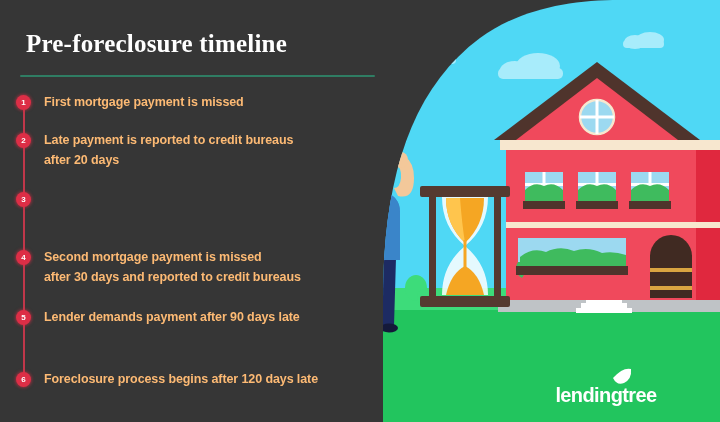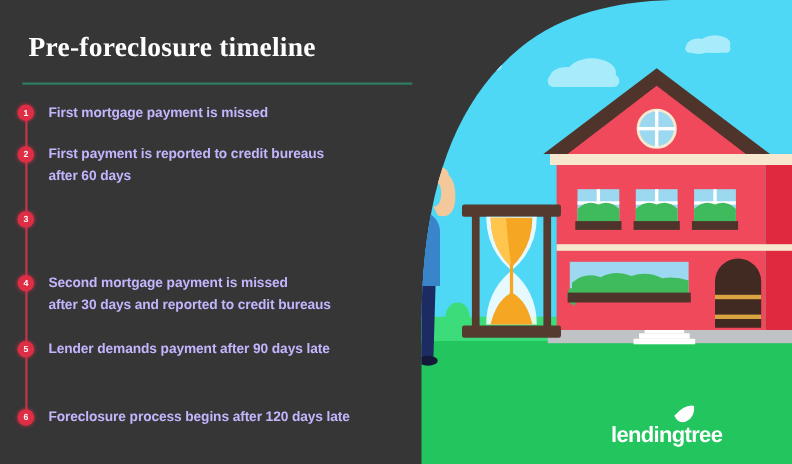--- a/index.html
+++ b/index.html
@@ -52,21 +52,21 @@
     border-radius:50%;
     background:#dd2e46;
     box-shadow:0 0 3px 1px rgba(221,46,70,0.55);
     display:flex; align-items:center; justify-content:center;
     color:#ffffff;
     font-size:8px; font-weight:bold;
     line-height:1;
   }
   .tl-text {
     margin-left:13px;
-    color:#c4b5fd;
+    color:#fdba74;
     font-size:12.5px;
     font-weight:bold;
     line-height:20px;
     margin-top:-3px;
     letter-spacing:-0.1px;
   }
   .tl-text span { display:block; }
 
   
   .illus {
@@ -244,22 +244,22 @@
       <div class="tl-item" style="top:7px;">
         <div class="tl-badge">1</div>
         <div class="tl-text">
           <span>First mortgage payment is missed</span>
         </div>
       </div>
 
       <div class="tl-item" style="top:45px;">
         <div class="tl-badge">2</div>
         <div class="tl-text">
-          <span>First payment is reported to credit bureaus</span>
-          <span>after 60 days</span>
+          <span>Late payment is reported to credit bureaus</span>
+          <span>after 20 days</span>
         </div>
       </div>
 
       <div class="tl-item" style="top:104px;">
         <div class="tl-badge">3</div>
       </div>
 
       <div class="tl-item" style="top:162px;">
         <div class="tl-badge">4</div>
         <div class="tl-text">

